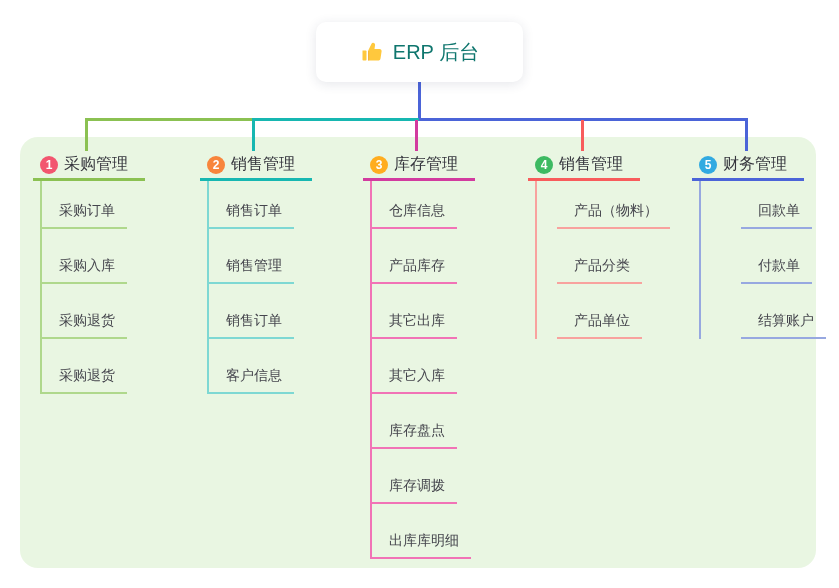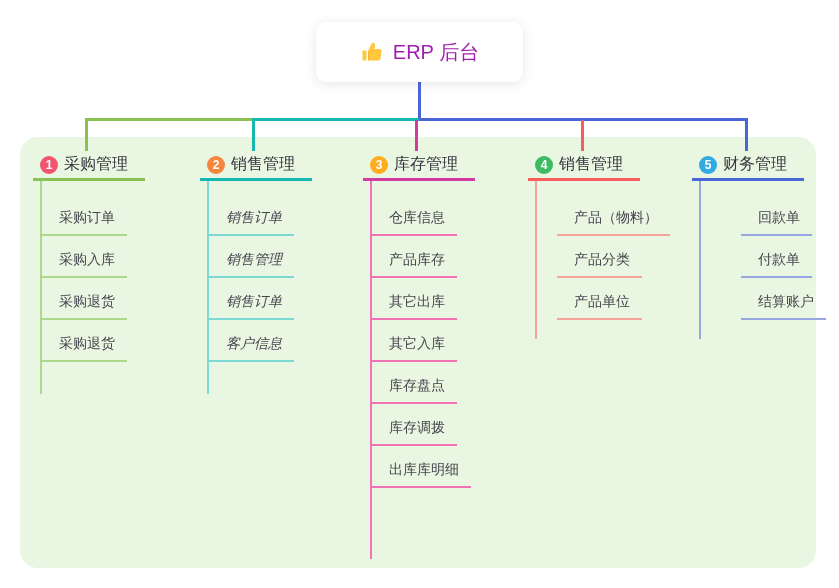--- a/index.html
+++ b/index.html
@@ -11,21 +11,21 @@
   .panel{
     position:absolute;left:20px;top:137px;width:796px;height:431px;
     border-radius:18px;background:var(--panel_bg);
   }
   
   .root{
     position:absolute;left:316px;top:22px;width:207px;height:60px;
     background:#fff;border-radius:10px;
     box-shadow:0 2px 12px rgba(40,50,80,.12);
     display:flex;align-items:center;justify-content:center;gap:9px;
-    font-size:20px;color:#a21caf;
+    font-size:20px;color:#0f766e;
   }
   .root svg{display:block}
   
   .line{position:absolute;}
   .trunk{left:418px;top:82px;width:3px;height:37px;background:var(--trunk);}
   .h1{left:85px;top:118px;width:170px;height:3px;background:var(--b1);}
   .h2{left:253px;top:118px;width:166px;height:3px;background:var(--b2);}
   .h5{left:419px;top:118px;width:329px;height:3px;background:var(--b5);}
   .d1{left:85px;top:118px;width:3px;height:33px;background:var(--b1);}
   .d2{left:252px;top:118px;width:3px;height:33px;background:var(--b2);}
@@ -42,29 +42,29 @@
   .t4{border-color:var(--b4);} .t5{border-color:var(--b5);}
   .badge{
     flex:none;width:18px;height:18px;border-radius:50%;
     display:flex;align-items:center;justify-content:center;
     color:#fff;font-size:12px;font-weight:600;
   }
   .g1{background:var(--b1_badge);} .g2{background:var(--b2_badge);} .g3{background:var(--b3_badge);}
   .g4{background:var(--b4_badge);} .g5{background:var(--b5_badge);}
   
   .sub{position:absolute;top:181px;border-left:2px solid;}
-  .s1{border-color:var(--b1_light);} .s2{border-color:var(--b2_light);font-style:italic;} .s3{border-color:var(--b3_light);}
+  .s1{border-color:var(--b1_light);} .s2{border-color:var(--b2_light);} .s3{border-color:var(--b3_light);}
   .s4{border-color:var(--b4_light);} .s5{border-color:var(--b5_light);}
   .node{
-    height:42px;box-sizing:border-box;width:max-content;
+    height:55px;box-sizing:border-box;width:max-content;
     display:flex;align-items:flex-end;
     padding:0 12px 7px 17px;border-bottom:2px solid;
     font-size:14px;color:#45454d;white-space:nowrap;
   }
-  .node:first-child{height:55px;}
+  .node:first-child{height:48px;}
   .s1 .node{border-color:var(--b1_light);}
   .s2 .node{border-color:var(--b2_light);}
   .s3 .node{border-color:var(--b3_light);}
   .s4 .node{border-color:var(--b4_light);margin-left:20px;}
   .s5 .node{border-color:var(--b5_light);margin-left:40px;}
 </style>
 </head>
 <body>
 
 <div class="stage">

